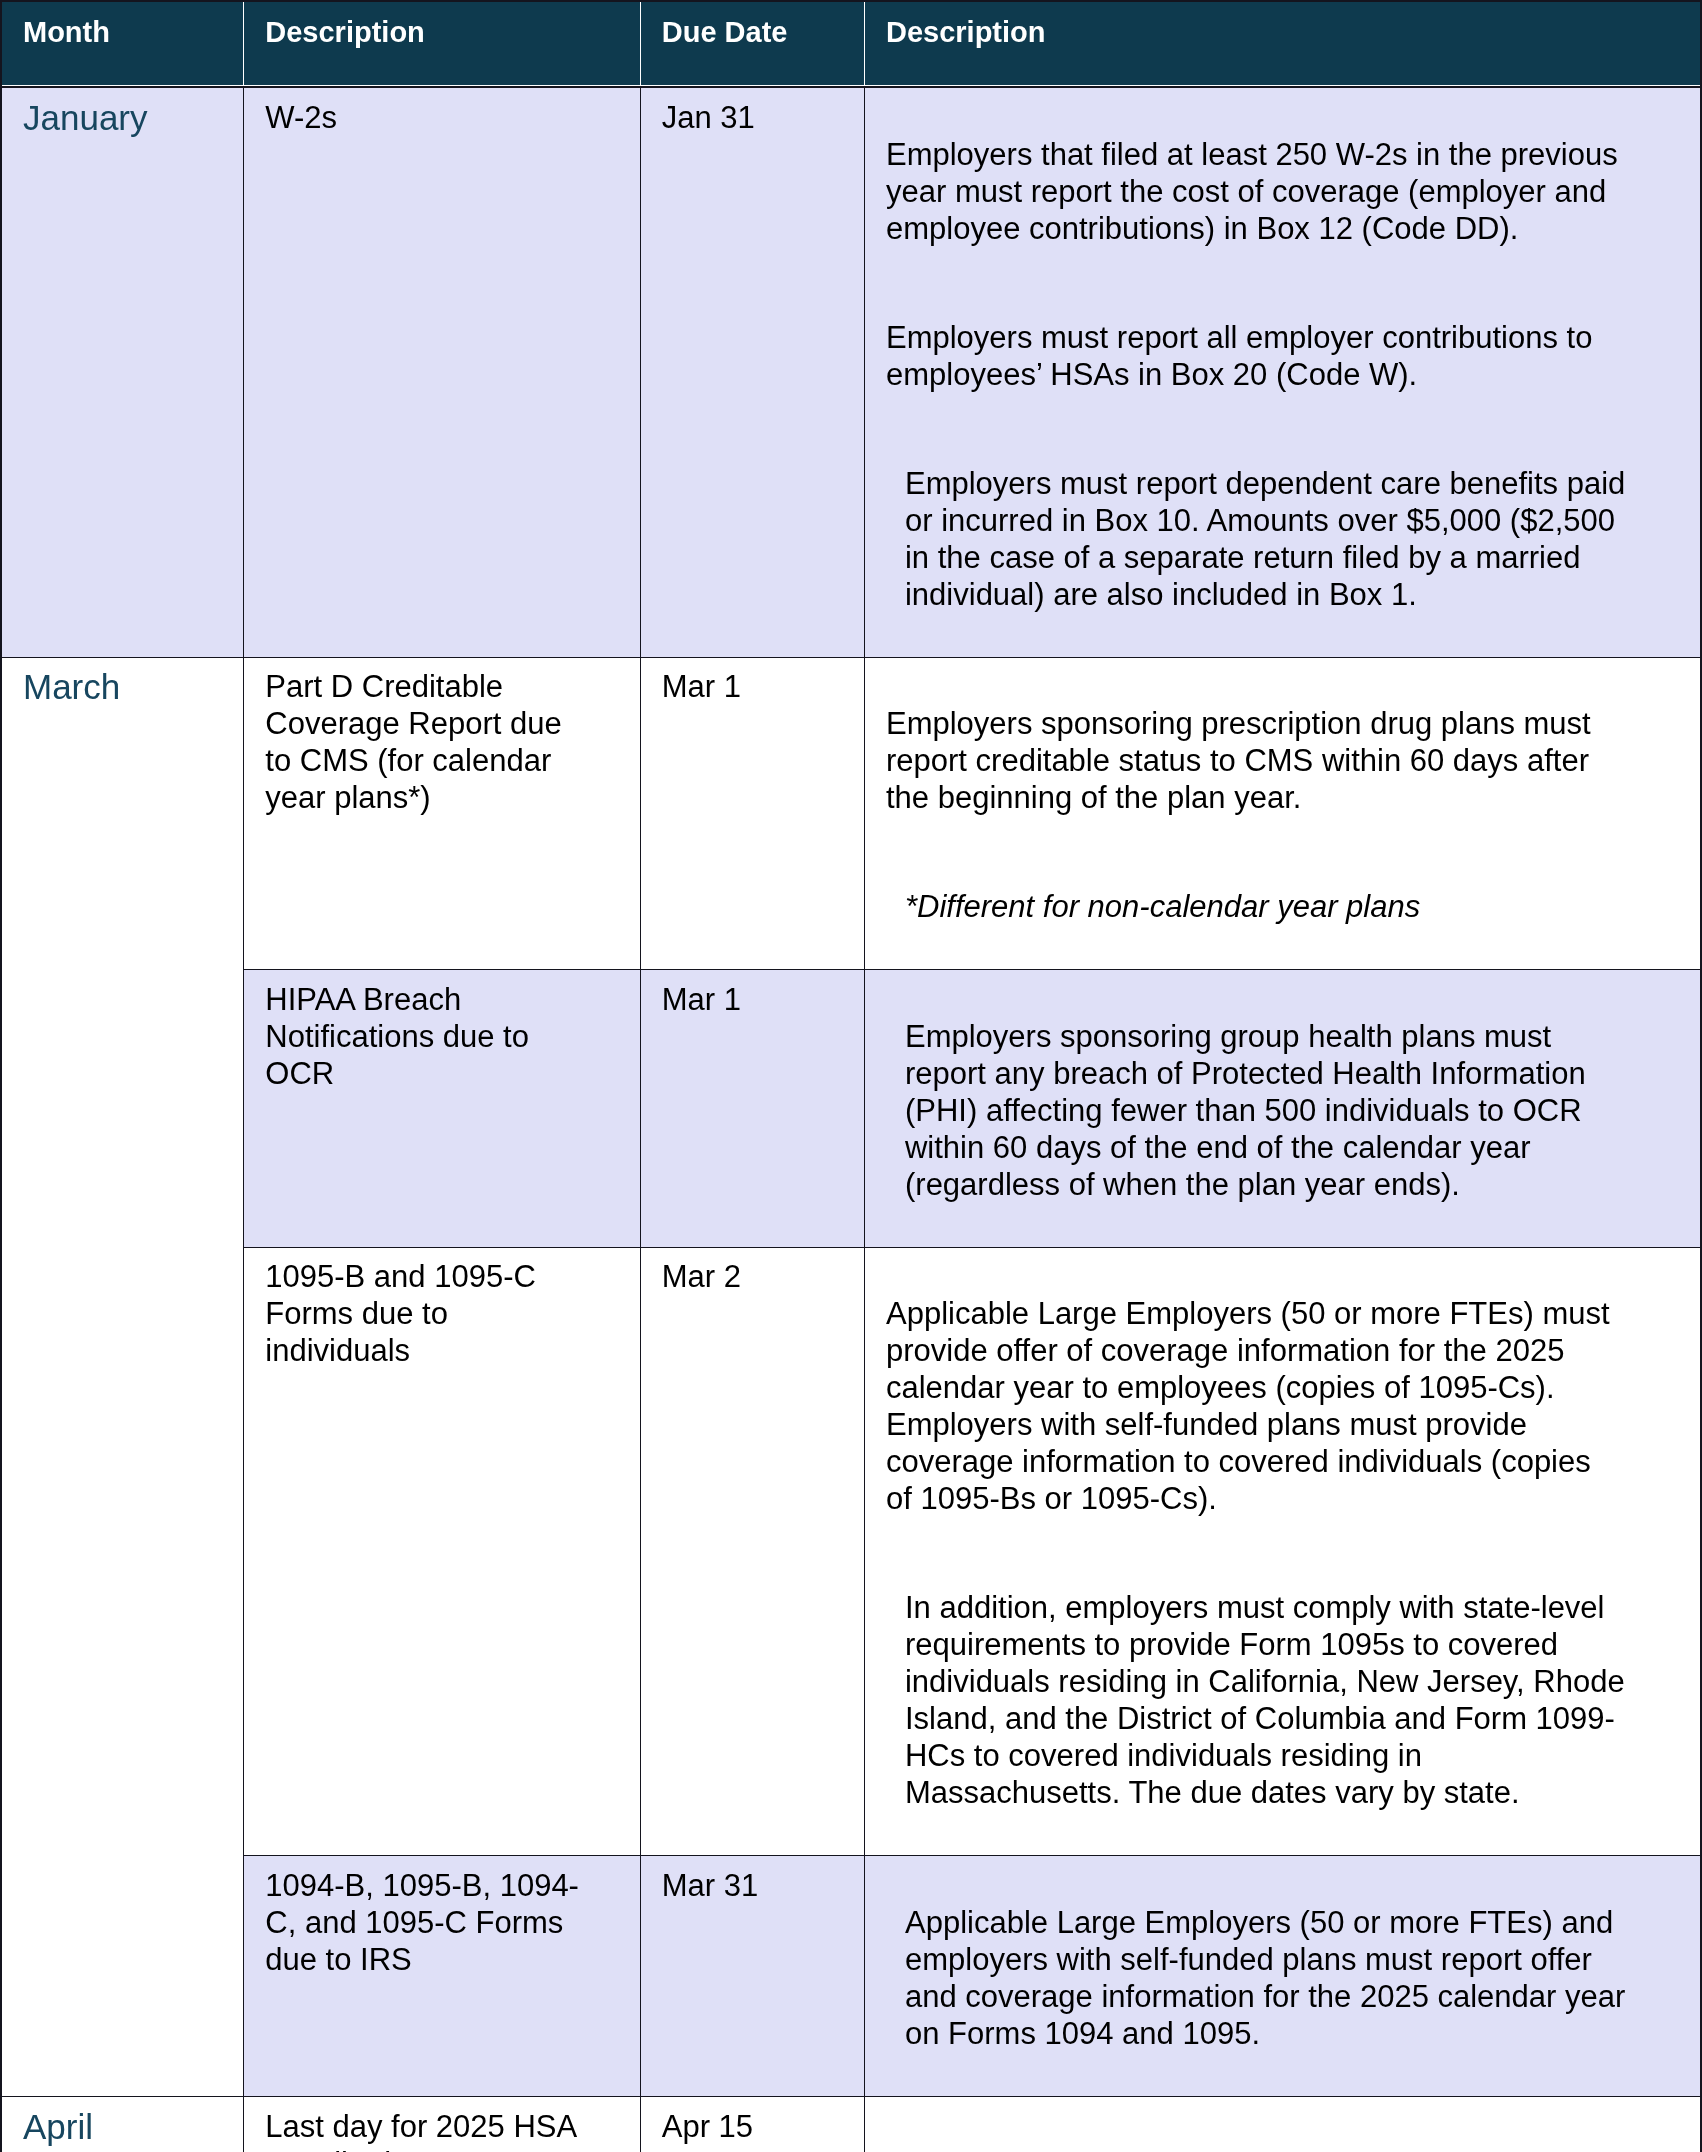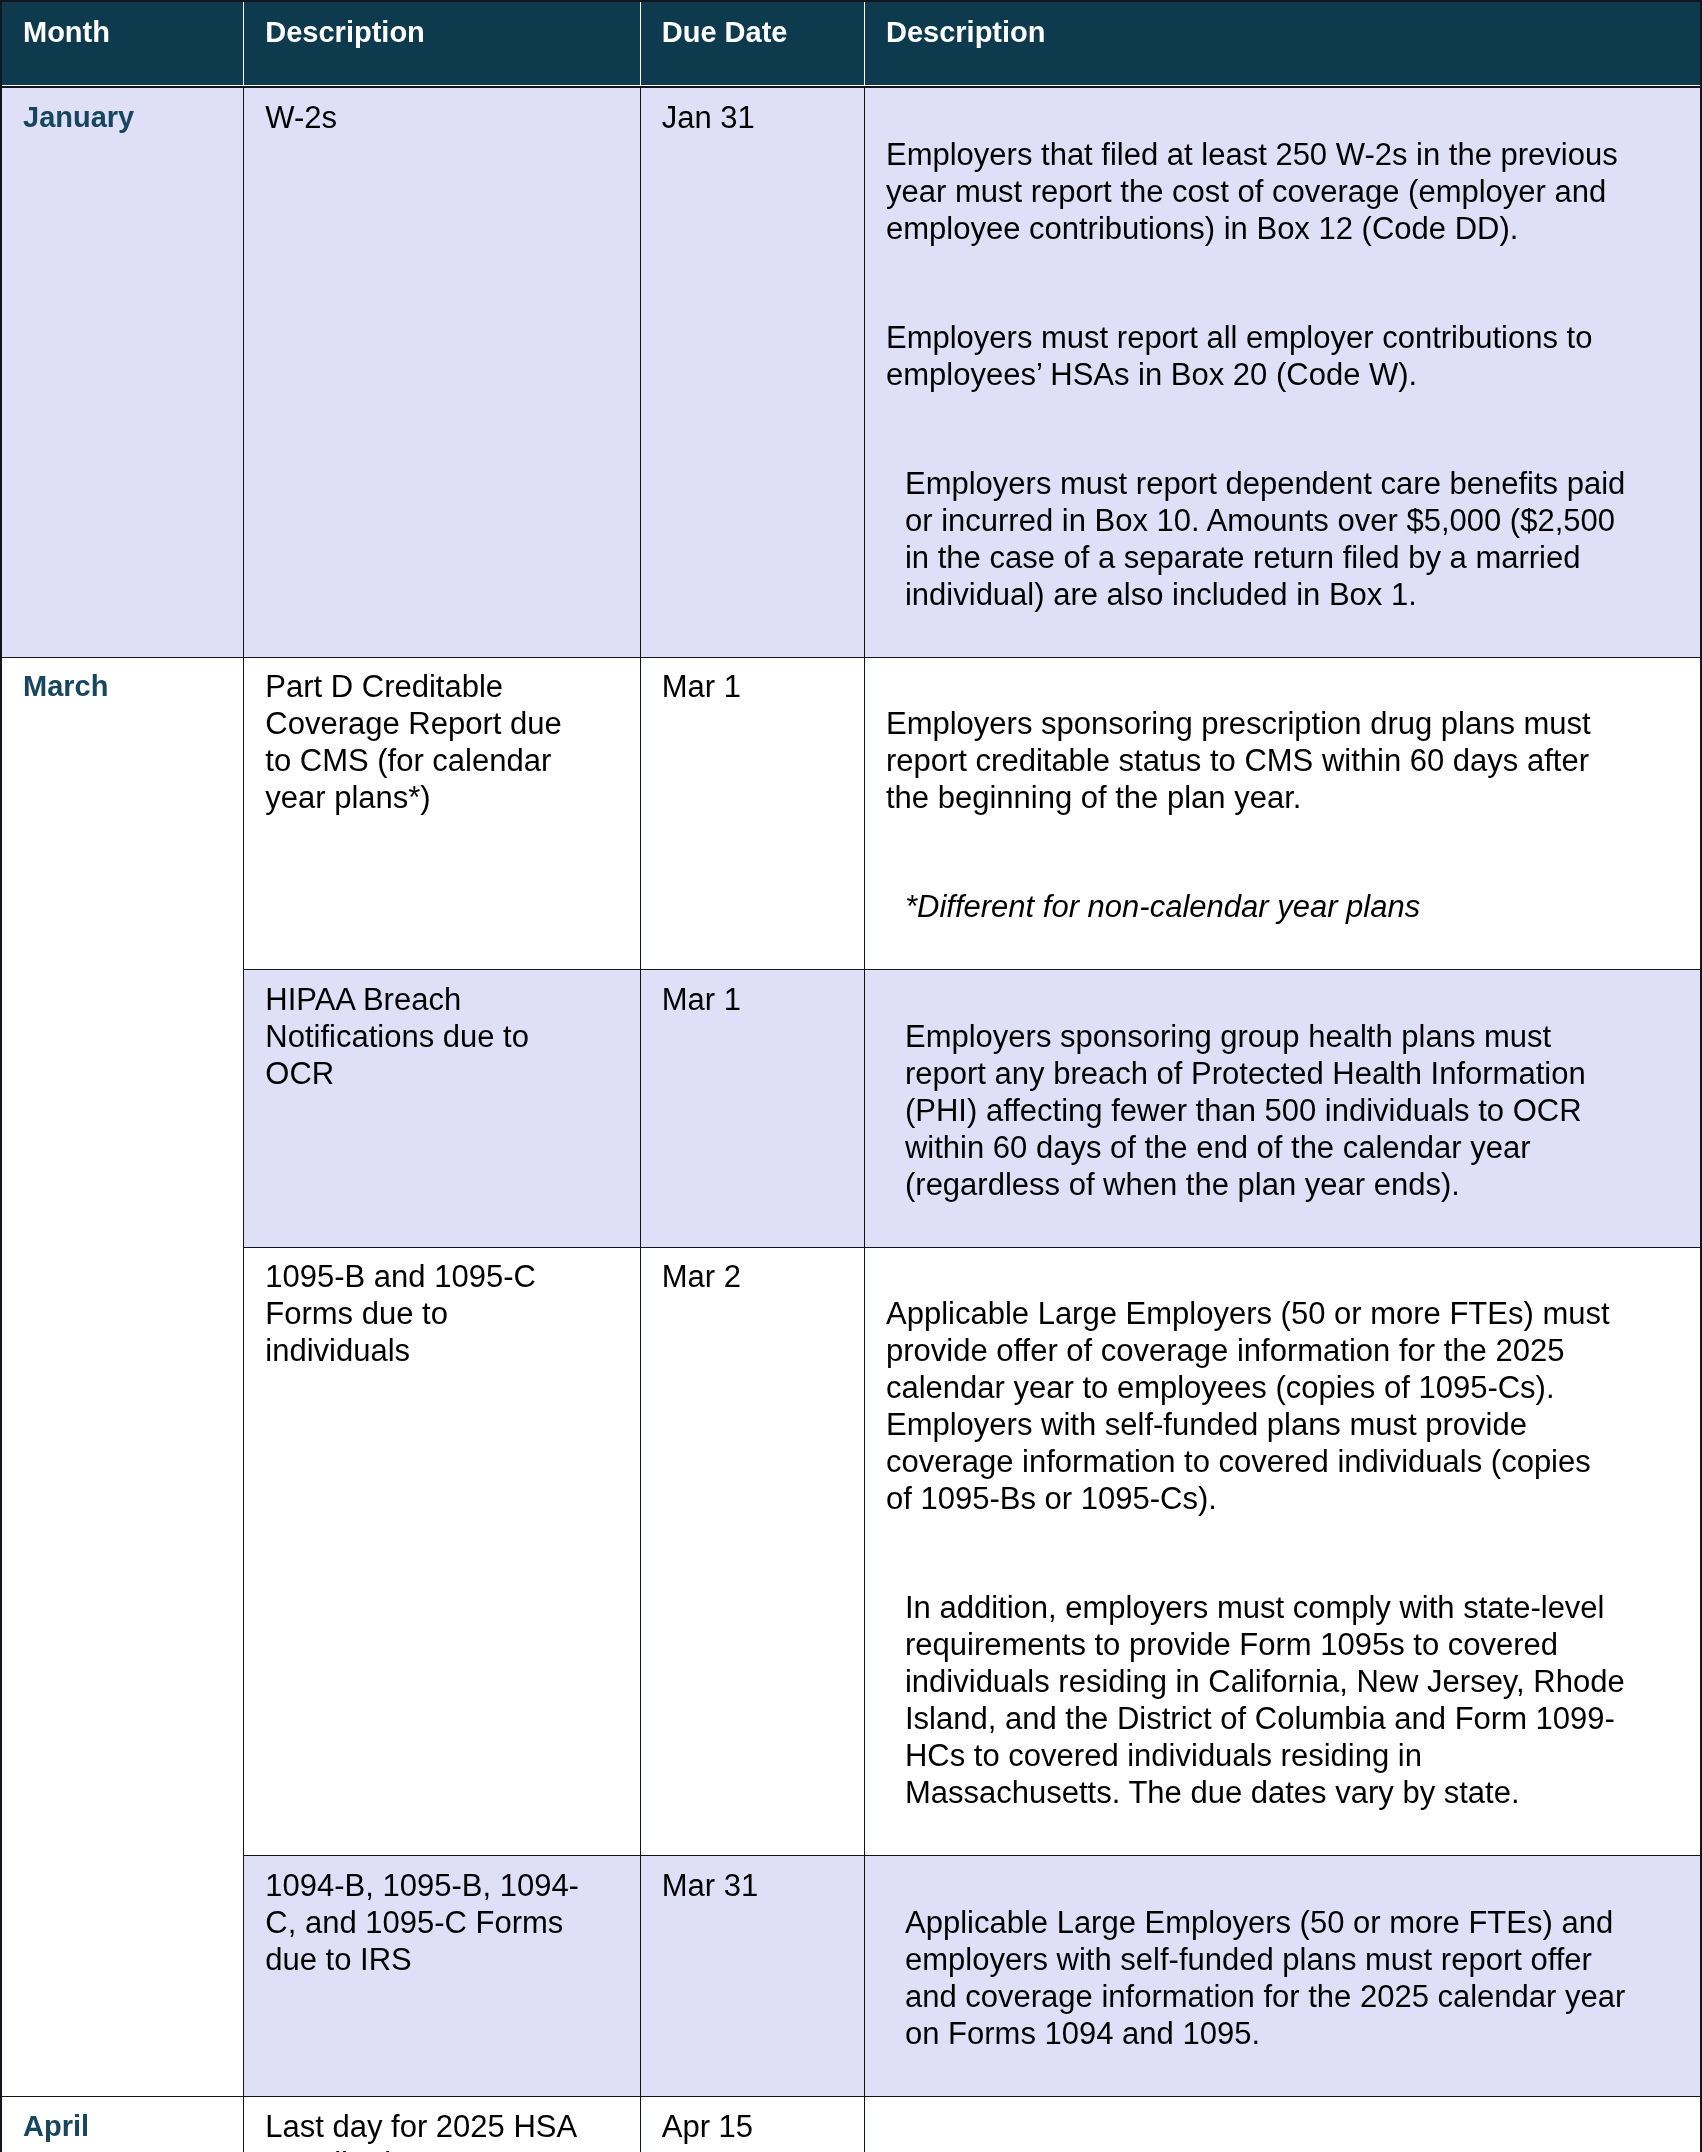--- a/index.html
+++ b/index.html
@@ -50,22 +50,22 @@
   thead th:last-child{border-right:none;}
   tbody td{
     background:var(--row_white);
     border-right:1.8px solid var(--border);
     border-bottom:1.8px solid var(--border);
   }
   tbody td:last-child{border-right:none;}
   tbody tr:first-child td{border-top:2.7px solid var(--border);}
   tbody tr:last-child td{border-bottom:none;}
   td.month{
-    font-weight:700;
-    font-size:29px;
+    font-weight:400;
+    font-size:35px;
     color:var(--month_text);
   }
   td.lav{background:var(--row_alt);}
   td.desc p{margin:0 0 35px 0;}
   td.desc p:last-child{margin-bottom:0;margin-left:19px;}
   p.note{font-style:italic;}
   .tr-head{height:84px;}
   .tr-jan{height:427px;}
   .tr-mar1{height:205px;}
   .tr-mar2{height:215px;}

